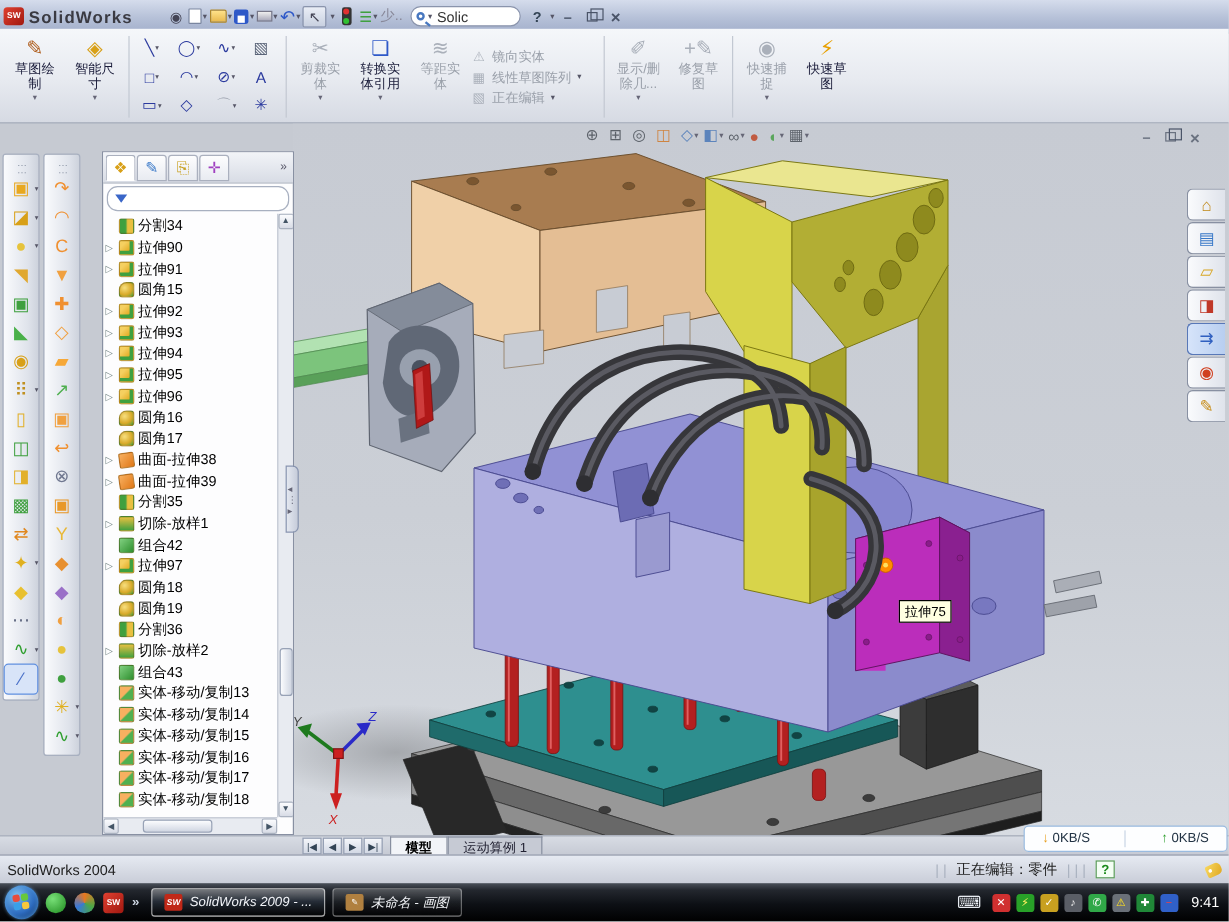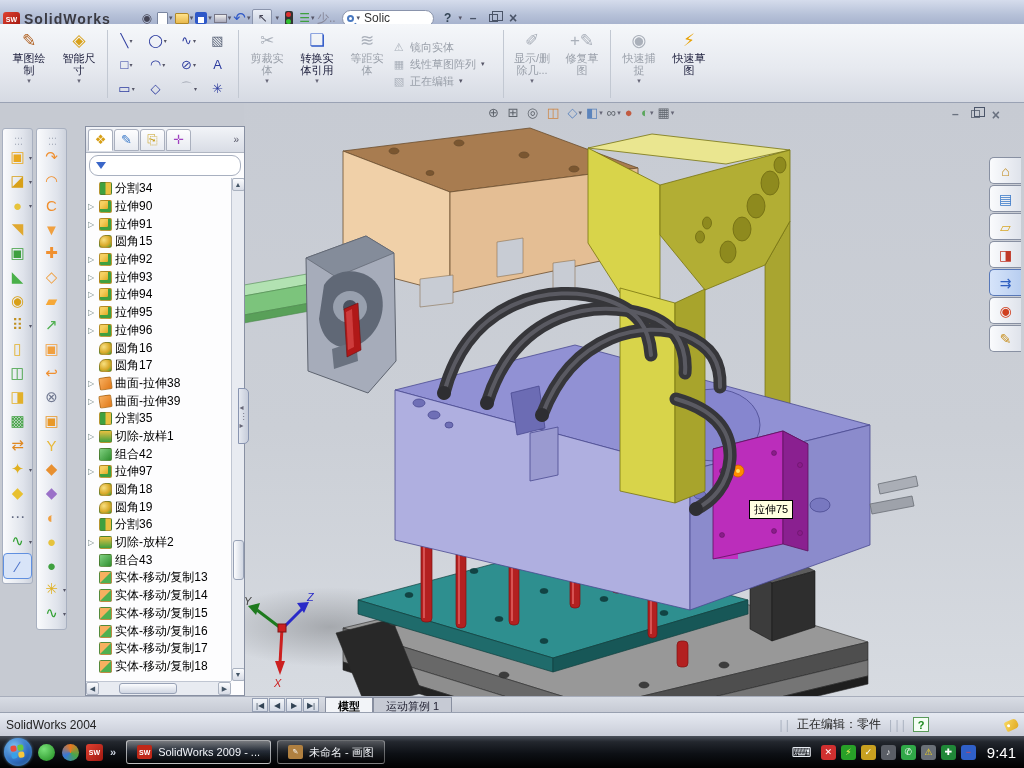--- a/index.html
+++ b/index.html
@@ -3,21 +3,21 @@
 <meta charset="utf-8">
 <style>
   *{margin:0;padding:0;box-sizing:border-box;}
   html,body{width:1024px;height:768px;overflow:hidden;}
   body{font-family:"Liberation Sans","DejaVu Sans",sans-serif;font-size:12px;}
   #screen{position:relative;width:1024px;height:768px;background:#C8CCD4;}
 
   
   #titlebar{position:absolute;left:0;top:0;width:1024px;height:28px;
     background:linear-gradient(180deg,#D5DCEC 0%,#B6C1D8 55%,#A3AFCB 100%);
-    border-bottom:1px solid #8A94AC;display:flex;align-items:flex-end;}
+    border-bottom:1px solid #8A94AC;display:flex;align-items:center;}
   .sw-badge{width:17px;height:15px;margin:0 4px 0 3px;background:linear-gradient(135deg,#E04030,#A01810);
     border-radius:3px;color:#fff;font-size:7px;font-weight:bold;display:flex;align-items:center;justify-content:center;}
   #app-title{font-weight:bold;color:#3A3A42;font-size:14px;letter-spacing:1px;margin-right:22px;}
   .menu-item{padding:2px 9px;color:#222;font-size:12px;cursor:default;}
   #tb-icons{display:flex;align-items:center;margin-left:6px;gap:2px;}
   .tbi{display:inline-flex;align-items:center;justify-content:center;height:18px;min-width:16px;color:#445;font-size:12px;}
   .dd7{font-size:7px;color:#556;margin-left:1px;}
   .doc-ic{width:11px;height:13px;background:#fff;border:1px solid #7A86A0;border-radius:1px;}
   .folder-ic{width:14px;height:11px;background:linear-gradient(180deg,#FFE28A,#E8B94E);border:1px solid #B08828;border-radius:1px 2px 1px 1px;}
   .disk-ic{width:12px;height:12px;background:#2E58C8;border-radius:2px;position:relative;}
@@ -148,21 +148,21 @@
   .ql{width:17px;height:17px;border-radius:50%;display:flex;align-items:center;justify-content:center;font-size:7px;font-weight:bold;}
   .chev{color:#CCD4E0;font-size:11px;font-weight:bold;}
   .taskbtn{height:24px;display:flex;align-items:center;gap:6px;padding:0 10px;margin-right:6px;border-radius:3px;
     border:1px solid rgba(255,255,255,.35);background:linear-gradient(180deg,rgba(255,255,255,.22),rgba(255,255,255,.06) 45%,rgba(0,0,0,.3));
     font-size:11px;color:#F2F4F8;max-width:185px;white-space:nowrap;overflow:hidden;}
   .taskbtn.active{background:linear-gradient(180deg,rgba(255,255,255,.38),rgba(160,190,230,.15) 45%,rgba(0,0,0,.25));border-color:rgba(255,255,255,.6);}
   .tb-ic{width:15px;height:14px;border-radius:2px;flex:0 0 15px;display:flex;align-items:center;justify-content:center;font-size:7px;font-weight:bold;color:#fff;}
   #tray{margin-left:auto;display:flex;align-items:center;gap:5px;padding-right:8px;}
   .tray-ic{width:15px;height:15px;border-radius:3px;display:flex;align-items:center;justify-content:center;font-size:9px;line-height:15px;}
   #kb-ic{color:#E8ECF2;font-size:14px;margin-right:4px;}
-  #clock{font-size:15px;color:#fff;margin-left:6px;}
+  #clock{font-size:12px;color:#fff;margin-left:6px;}
 </style>
 </head>
 <body>
 
 <div id="screen">
 
   <div id="titlebar">
     <span class="sw-badge">SW</span>
     <span id="app-title">SolidWorks</span>
     <span id="tb-icons">
@@ -949,20 +949,27 @@
         <span class="nav-b">▶</span>
         <span class="nav-b">▶|</span>
       </span>
     <span style="display:flex;margin-left:6px;">
 
     <span class="dtab active">模型</span>
         <span class="dtab">运动算例 1</span>
       </span>
   </div>
 
+  <div id="netwidget">
+    <span><b style="color:#E8A020;font-weight:normal;">↓</b>
+      <span>0KB/S</span></span>
+    <span class="sep"></span>
+    <span><b style="color:#30A030;font-weight:normal;">↑</b>
+      <span>0KB/S</span></span>
+  </div>
 
   <div id="statusbar">
     <span>SolidWorks 2004</span>
     <span id="sb-right">
       <span class="sb-pipe">|&nbsp;|</span>
       <span>正在编辑：零件</span>
       <span class="sb-pipe">|&nbsp;|&nbsp;|</span>
       <span class="help-box">?</span>
       <span style="width:60px;"></span>
       <span class="tag-ic"></span>
@@ -977,21 +984,21 @@
           <i style="background:#38A0E8;"></i>
           <i style="background:#F8C83C;"></i>
         </span>
     </span>
     <span id="quicklaunch">
       <span class="ql" style="background:radial-gradient(circle at 35% 30%,#78E078,#1E8A1E);"></span>
       <span class="ql" style="background:conic-gradient(#E87820,#48A848,#3878D8,#E87820);"></span>
       <span class="ql" style="background:linear-gradient(135deg,#E04030,#A01810);border-radius:3px;color:#fff;">SW</span>
       <span class="chev">»</span>
     </span>
-    <span style="display:flex;">
+    <span style="display:flex;font-style:italic;">
 
     <span class="taskbtn active">
           <span class="tb-ic" style="background: rgb(192, 40, 24);">SW</span>
           <span>SolidWorks 2009 - ...</span>
         </span>
         <span class="taskbtn">
           <span class="tb-ic" style="background: rgb(176, 128, 64);">✎</span>
           <span>未命名 - 画图</span>
         </span>
       </span>

